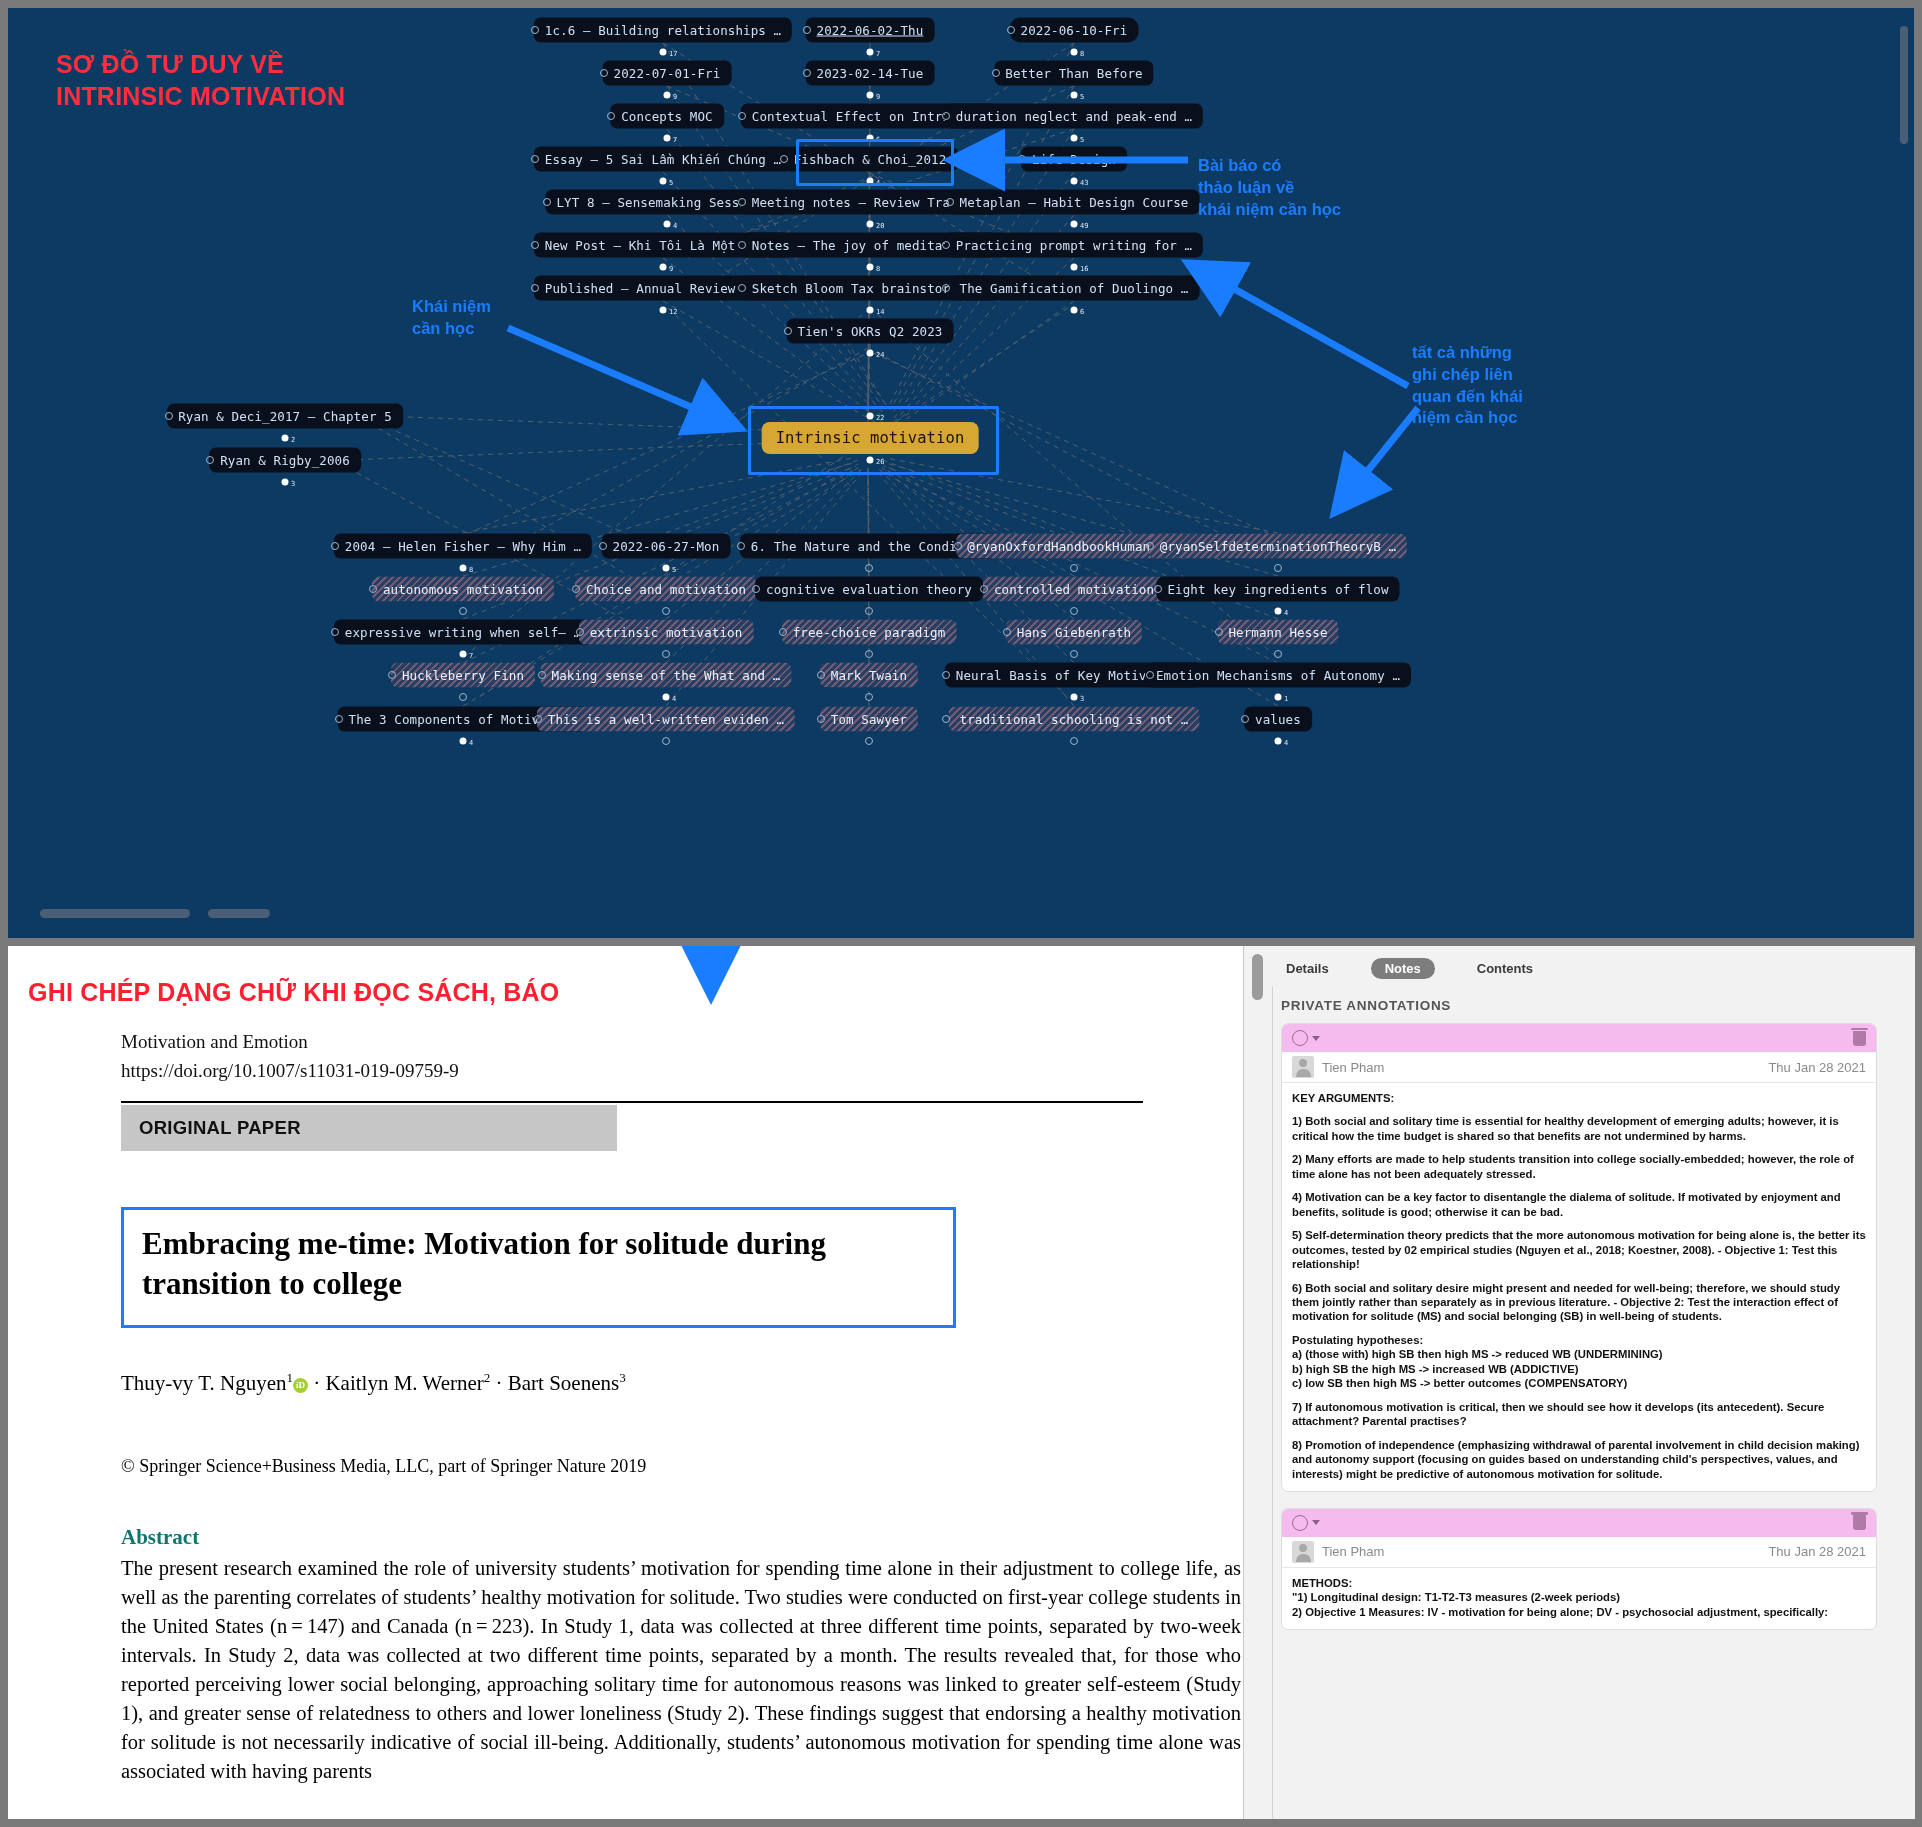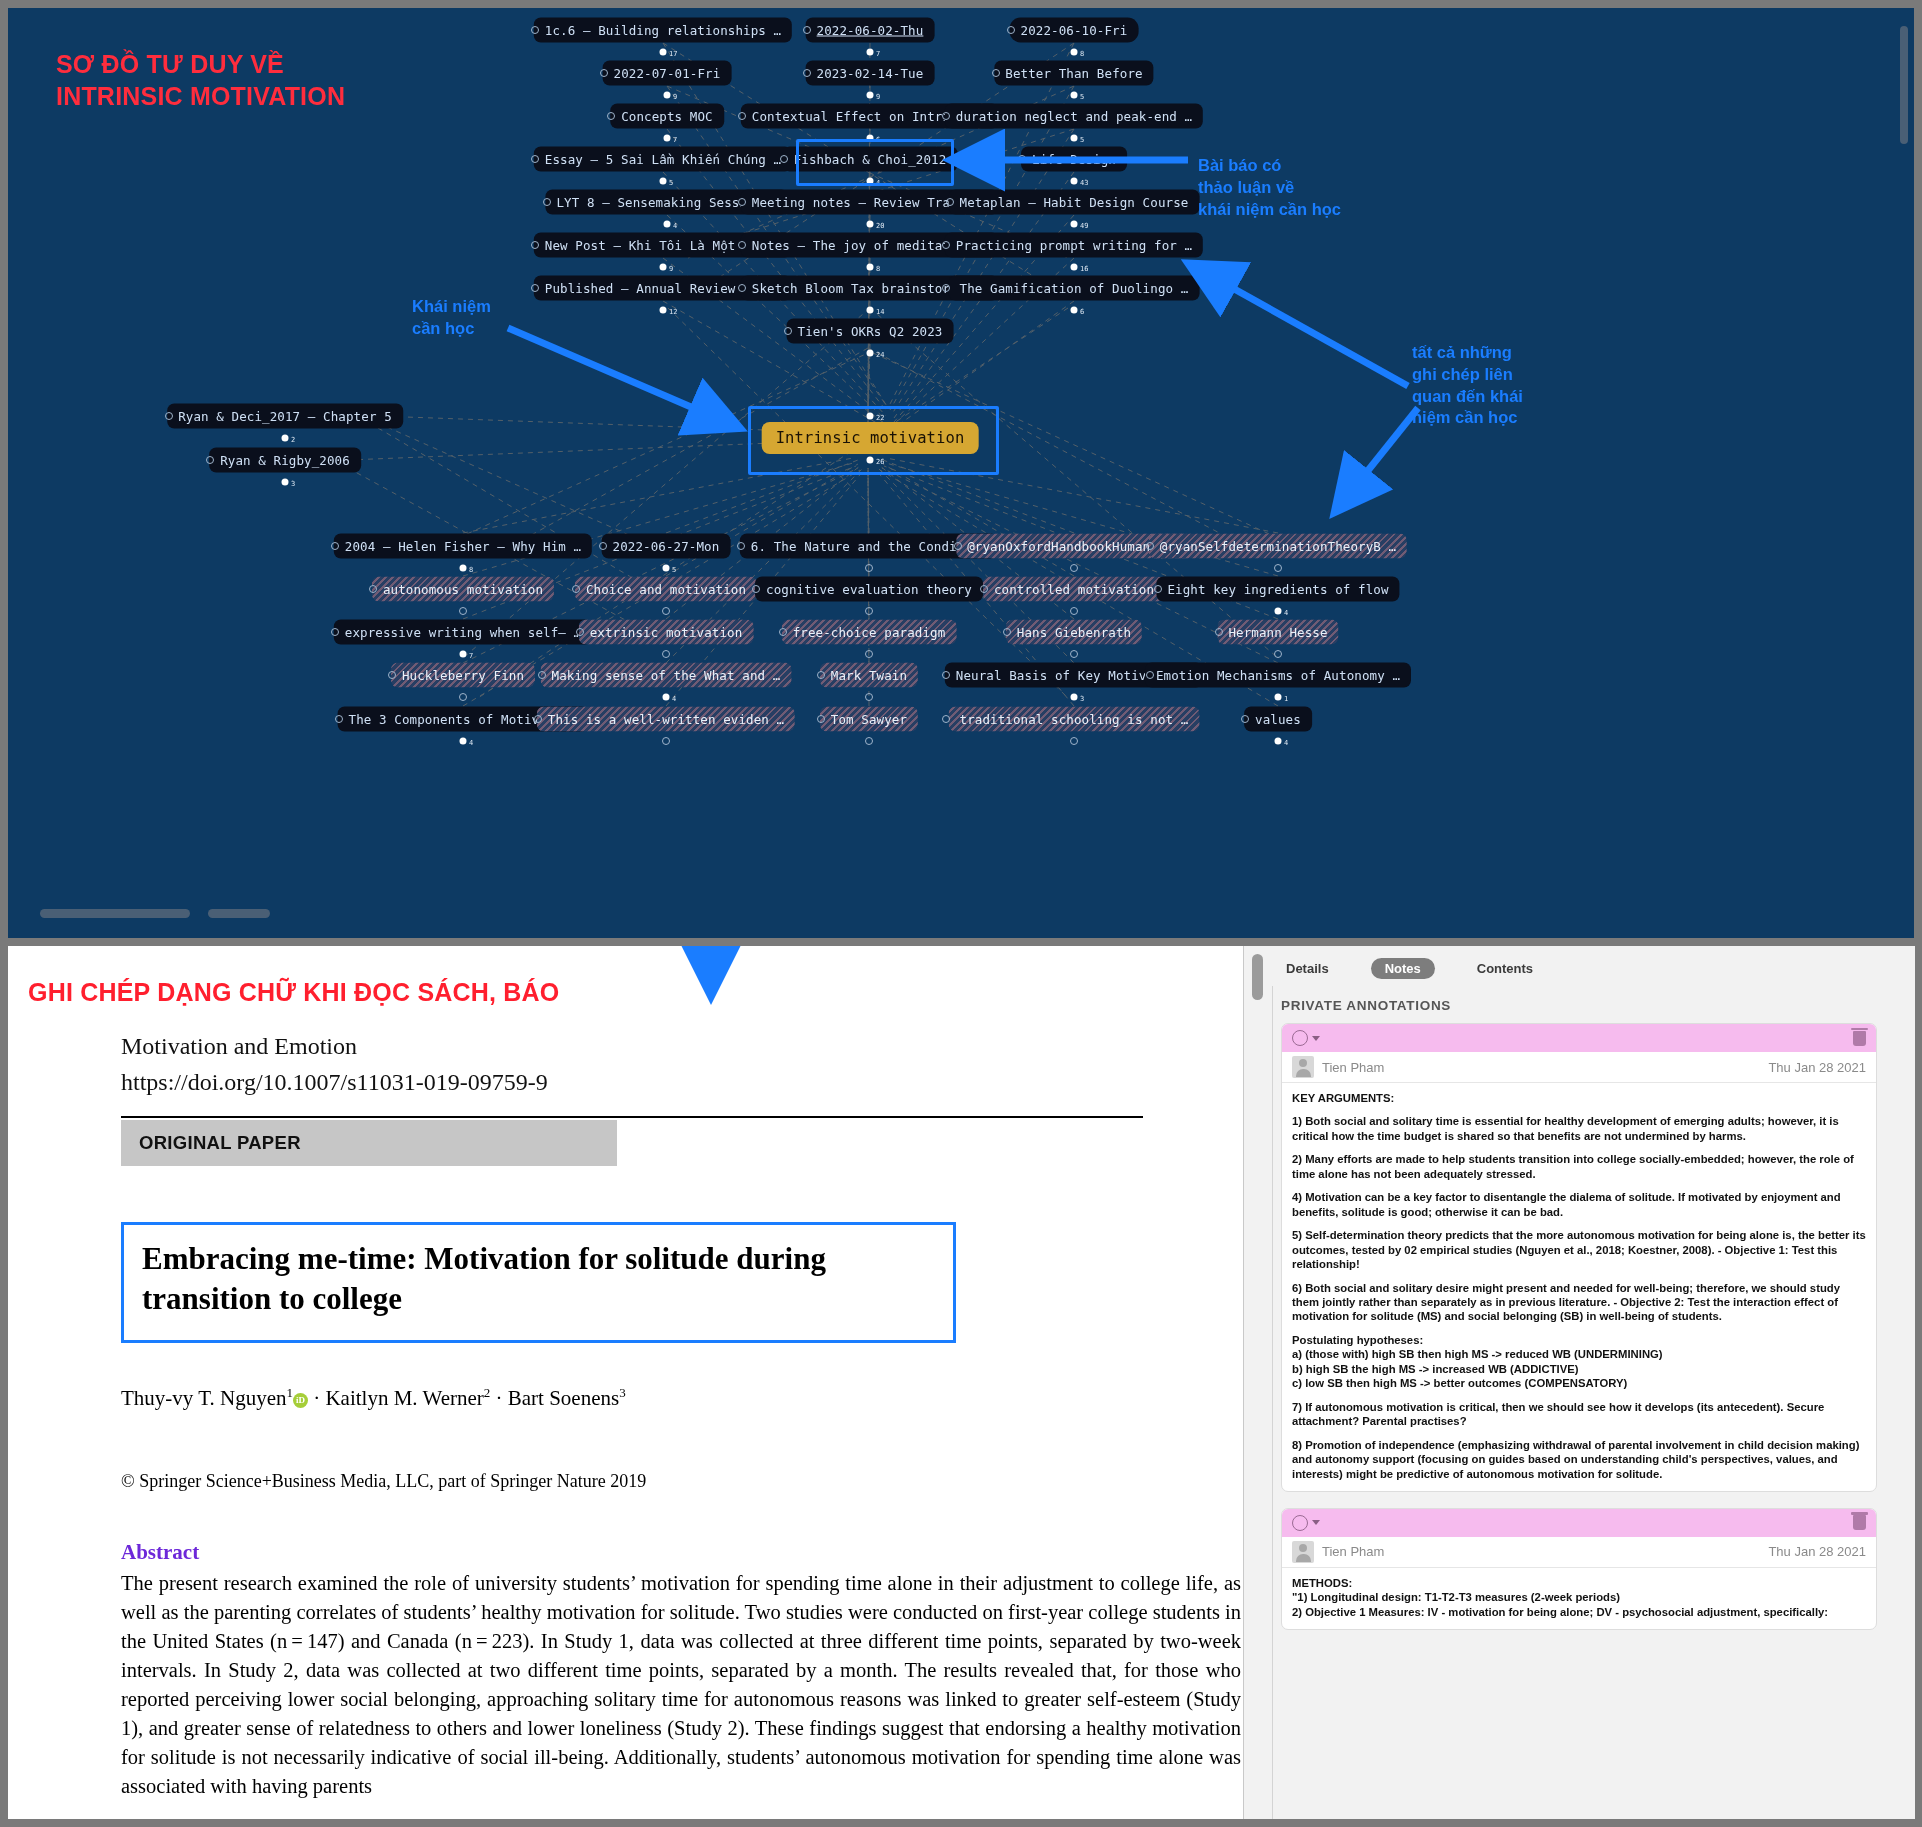--- a/index.html
+++ b/index.html
@@ -27,32 +27,32 @@
 
   #scroll-h{position:absolute;left:32px;bottom:20px;width:150px;height:9px;background:#4a5f75;border-radius:5px;}
   #scroll-h2{position:absolute;left:200px;bottom:20px;width:62px;height:9px;background:#4a5f75;border-radius:5px;}
   #scroll-v{position:absolute;right:6px;top:18px;width:8px;height:118px;background:#4a5f75;border-radius:5px;}
 
   
   #doc-panel{position:absolute;left:8px;top:946px;width:1906px;height:873px;background:#ffffff;overflow:hidden;}
   #doc-title{position:absolute;left:20px;top:32px;color:#ff1f2e;font-weight:bold;font-size:25px;letter-spacing:.2px;}
 
   #paper{position:absolute;left:113px;top:82px;width:1120px;}
-  .journal{font-family:"Liberation Serif",serif;font-size:24px;color:#111;line-height:1.5;}
+  .journal{font-family:"Liberation Serif",serif;font-size:19px;color:#111;line-height:1.5;}
   #hrule{margin-top:16px;border-top:2.5px solid #000;width:1022px;}
   #orig-paper{margin-top:2px;width:496px;background:#c6c6c6;color:#111;font-size:18.5px;font-weight:600;
               padding:12px 18px;box-sizing:border-box;letter-spacing:.3px;}
   #title-box{margin-top:56px;width:835px;border:3px solid #1a7dff;padding:14px 18px 20px 18px;box-sizing:border-box;}
   #paper-title{font-family:"Liberation Serif",serif;font-weight:bold;font-size:31px;line-height:1.3;color:#000;}
   #authors{margin-top:42px;font-family:"Liberation Serif",serif;font-size:21px;color:#000;}
   #authors sup{font-size:13px;}
   .orcid{display:inline-block;width:15px;height:15px;border-radius:50%;background:#a6ce39;color:#fff;
          font-size:9px;line-height:15px;text-align:center;font-weight:bold;vertical-align:2px;}
   #copyright{margin-top:60px;font-family:"Liberation Serif",serif;font-size:18px;color:#000;}
-  #abstract-h{margin-top:48px;font-family:"Liberation Serif",serif;font-weight:bold;font-size:21px;color:#6d28d9;}
+  #abstract-h{margin-top:48px;font-family:"Liberation Serif",serif;font-weight:bold;font-size:21px;color:#0f766e;}
   #abstract-body{margin-top:4px;font-family:"Liberation Serif",serif;font-size:20.5px;line-height:1.42;color:#000;text-align:justify;}
 
   
   #notes-panel{position:absolute;left:1243px;top:946px;width:671px;height:873px;background:#f2f2f2;overflow:hidden;
                border-left:1px solid #c9c9c9;}
   #notes-tabs{position:absolute;left:28px;top:12px;width:640px;display:flex;gap:28px;align-items:center;}
   .ntab{font-size:13px;font-weight:bold;color:#3b3b3b;padding:3px 14px;border-radius:11px;}
   .ntab.active{background:#7d7d7d;color:#fff;}
   #notes-sb{position:absolute;left:8px;top:8px;width:11px;height:46px;background:#9b9b9b;border-radius:6px;}
   #notes-inner{position:absolute;left:28px;top:40px;width:620px;bottom:0;border-left:1px solid #d4d4d4;

